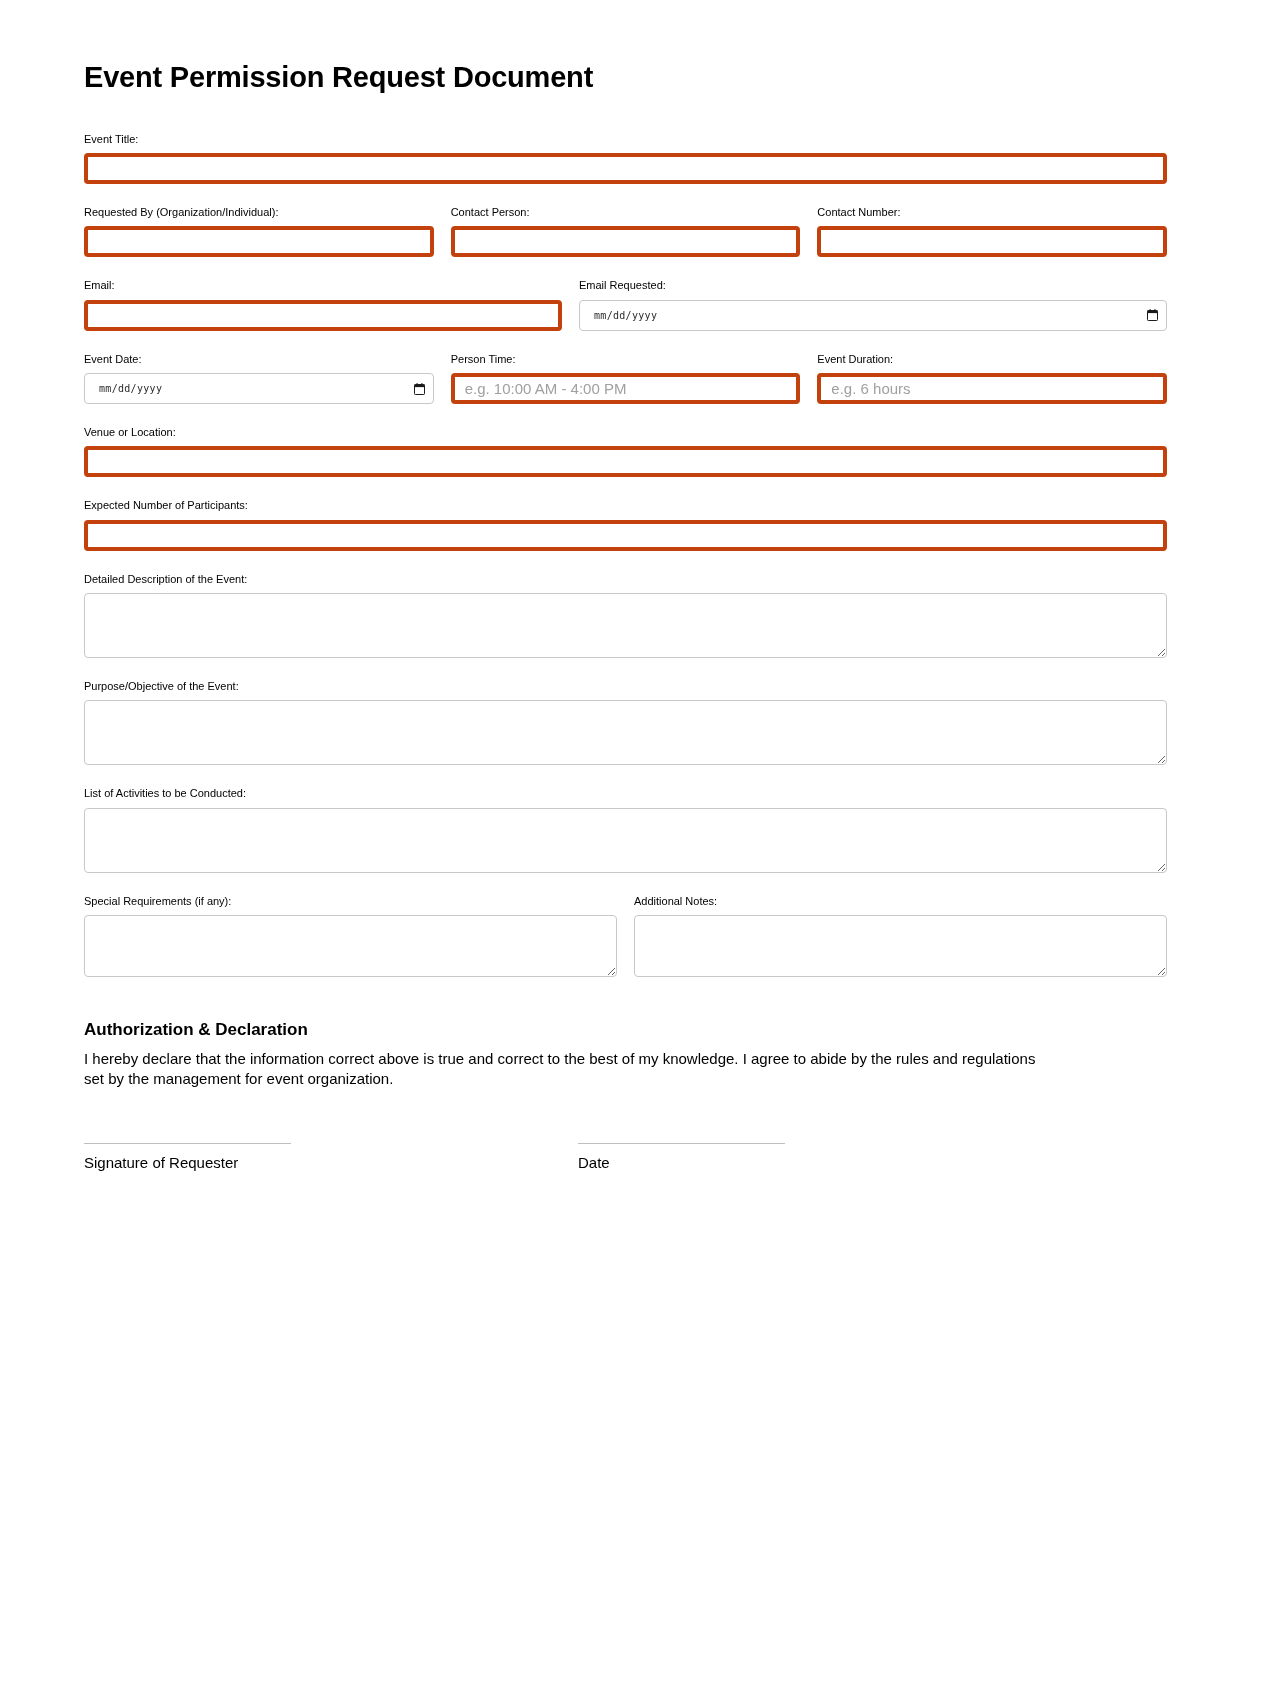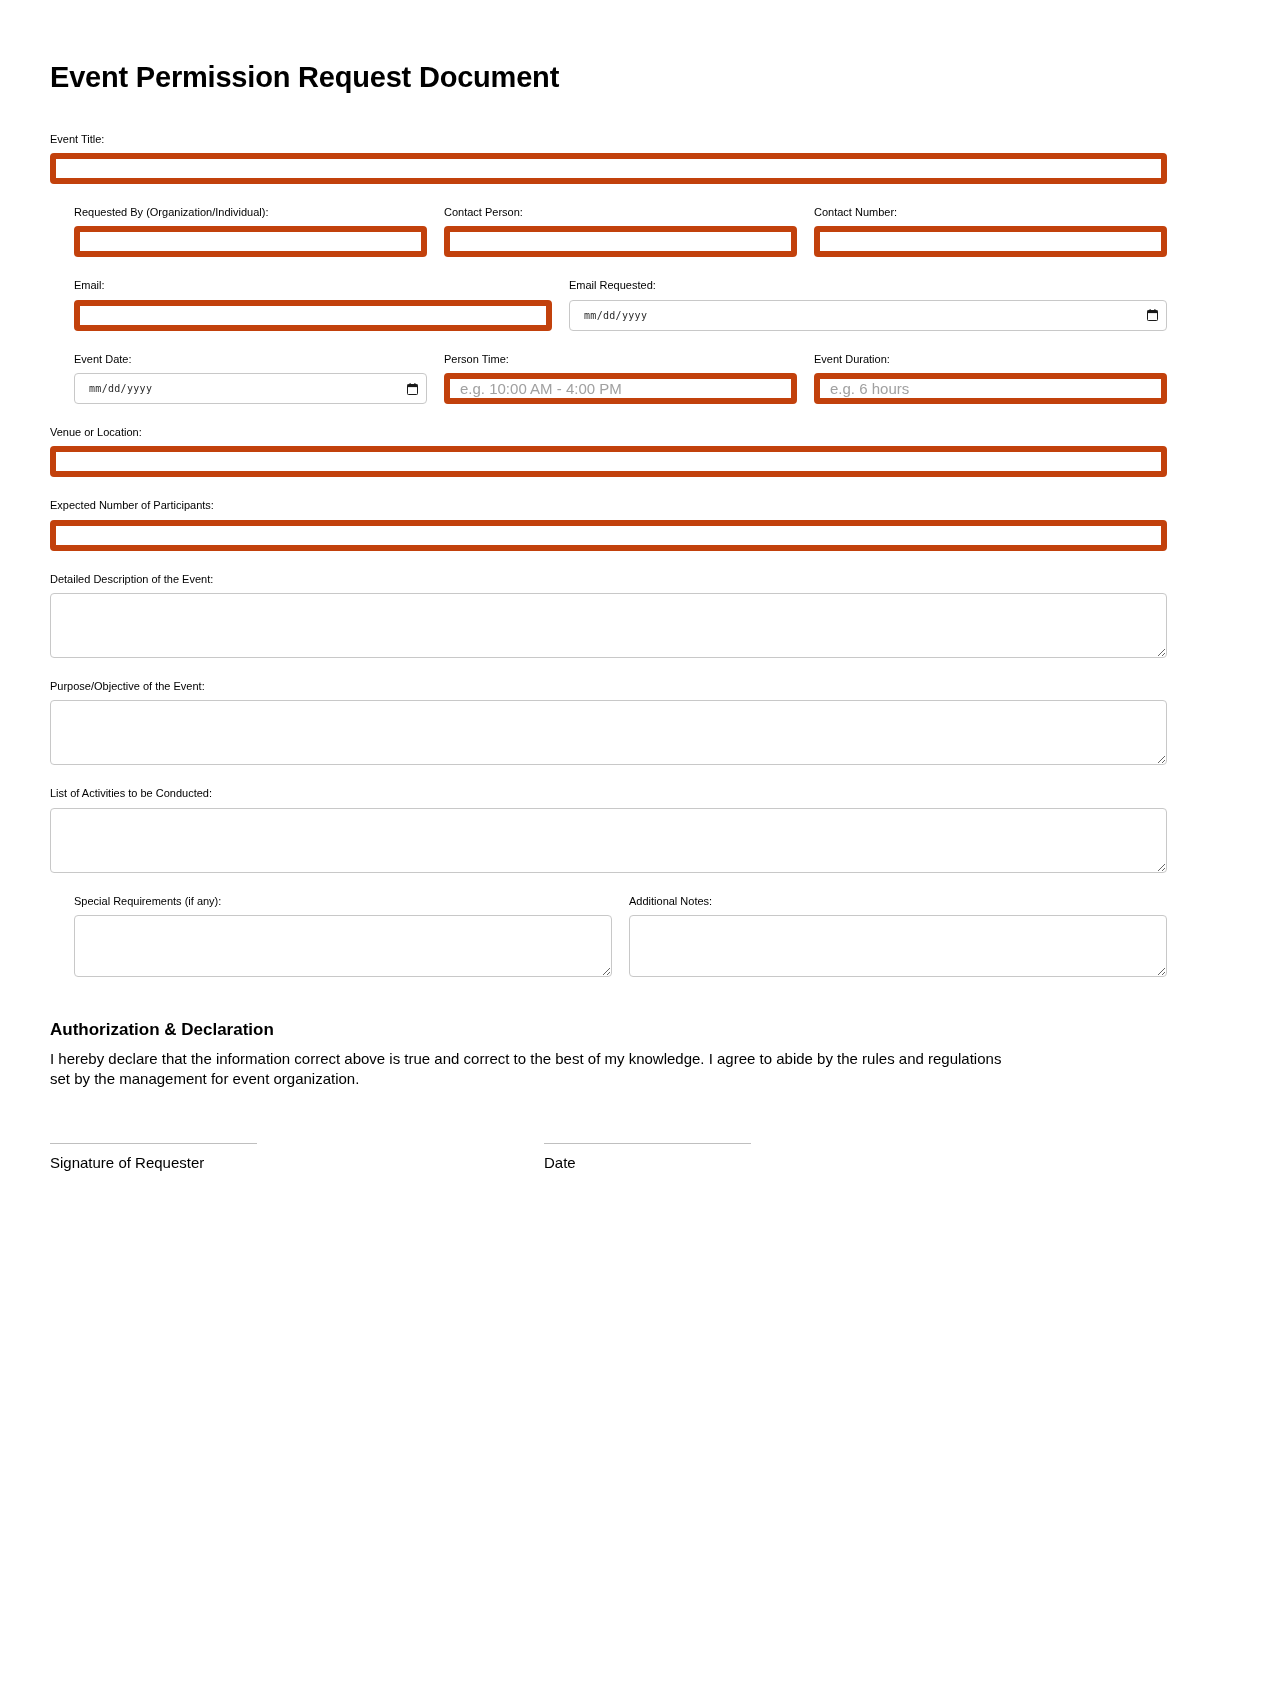--- a/index.html
+++ b/index.html
@@ -12,53 +12,52 @@
     font-family: "Liberation Sans", sans-serif;
     color: #000000;
     width: 1263px;
     min-height: 1703px;
     -webkit-font-smoothing: antialiased;
   }
   .page {
     width: 1263px;
     min-height: 1703px;
     background: #ffffff;
-    padding: 62px 96px 0 50px;
+    padding: 62px 96px 0 84px;
   }
   .doc-title {
     font-size: 29px;
     font-weight: bold;
     letter-spacing: -0.2px;
     margin: 0 0 38px 0;
     line-height: 1.1;
   }
   .field-label {
     font-size: 11px;
     line-height: 1.3;
     margin: 0 0 7px 0;
     color: #000;
     display: block;
   }
   .row {
     display: flex;
     gap: 17px;
     margin-bottom: 21px;
-    margin-left: 24px;
   }
   .row.cols-3 > .field { flex: 1 1 0; }
   .row.cols-2-email > .field.email { flex: 0 0 478px; }
   .row.cols-2-email > .field.daterq { flex: 1 1 auto; }
   .row.cols-2-half > .field { flex: 1 1 0; }
   .block { margin-bottom: 21px; }
 
   .inp {
     display: block;
     width: 100%;
     height: 31px;
-    border: 6px solid #c2410c;
+    border: 4px solid #c2410c;
     border-radius: 4px;
     background: #ffffff;
     font-family: "Liberation Sans", sans-serif;
     font-size: 15px;
     color: #0f766e;
     padding: 4px 10px;
     outline: none;
   }
   .inp::placeholder { color: #a0a0a0; }
 

